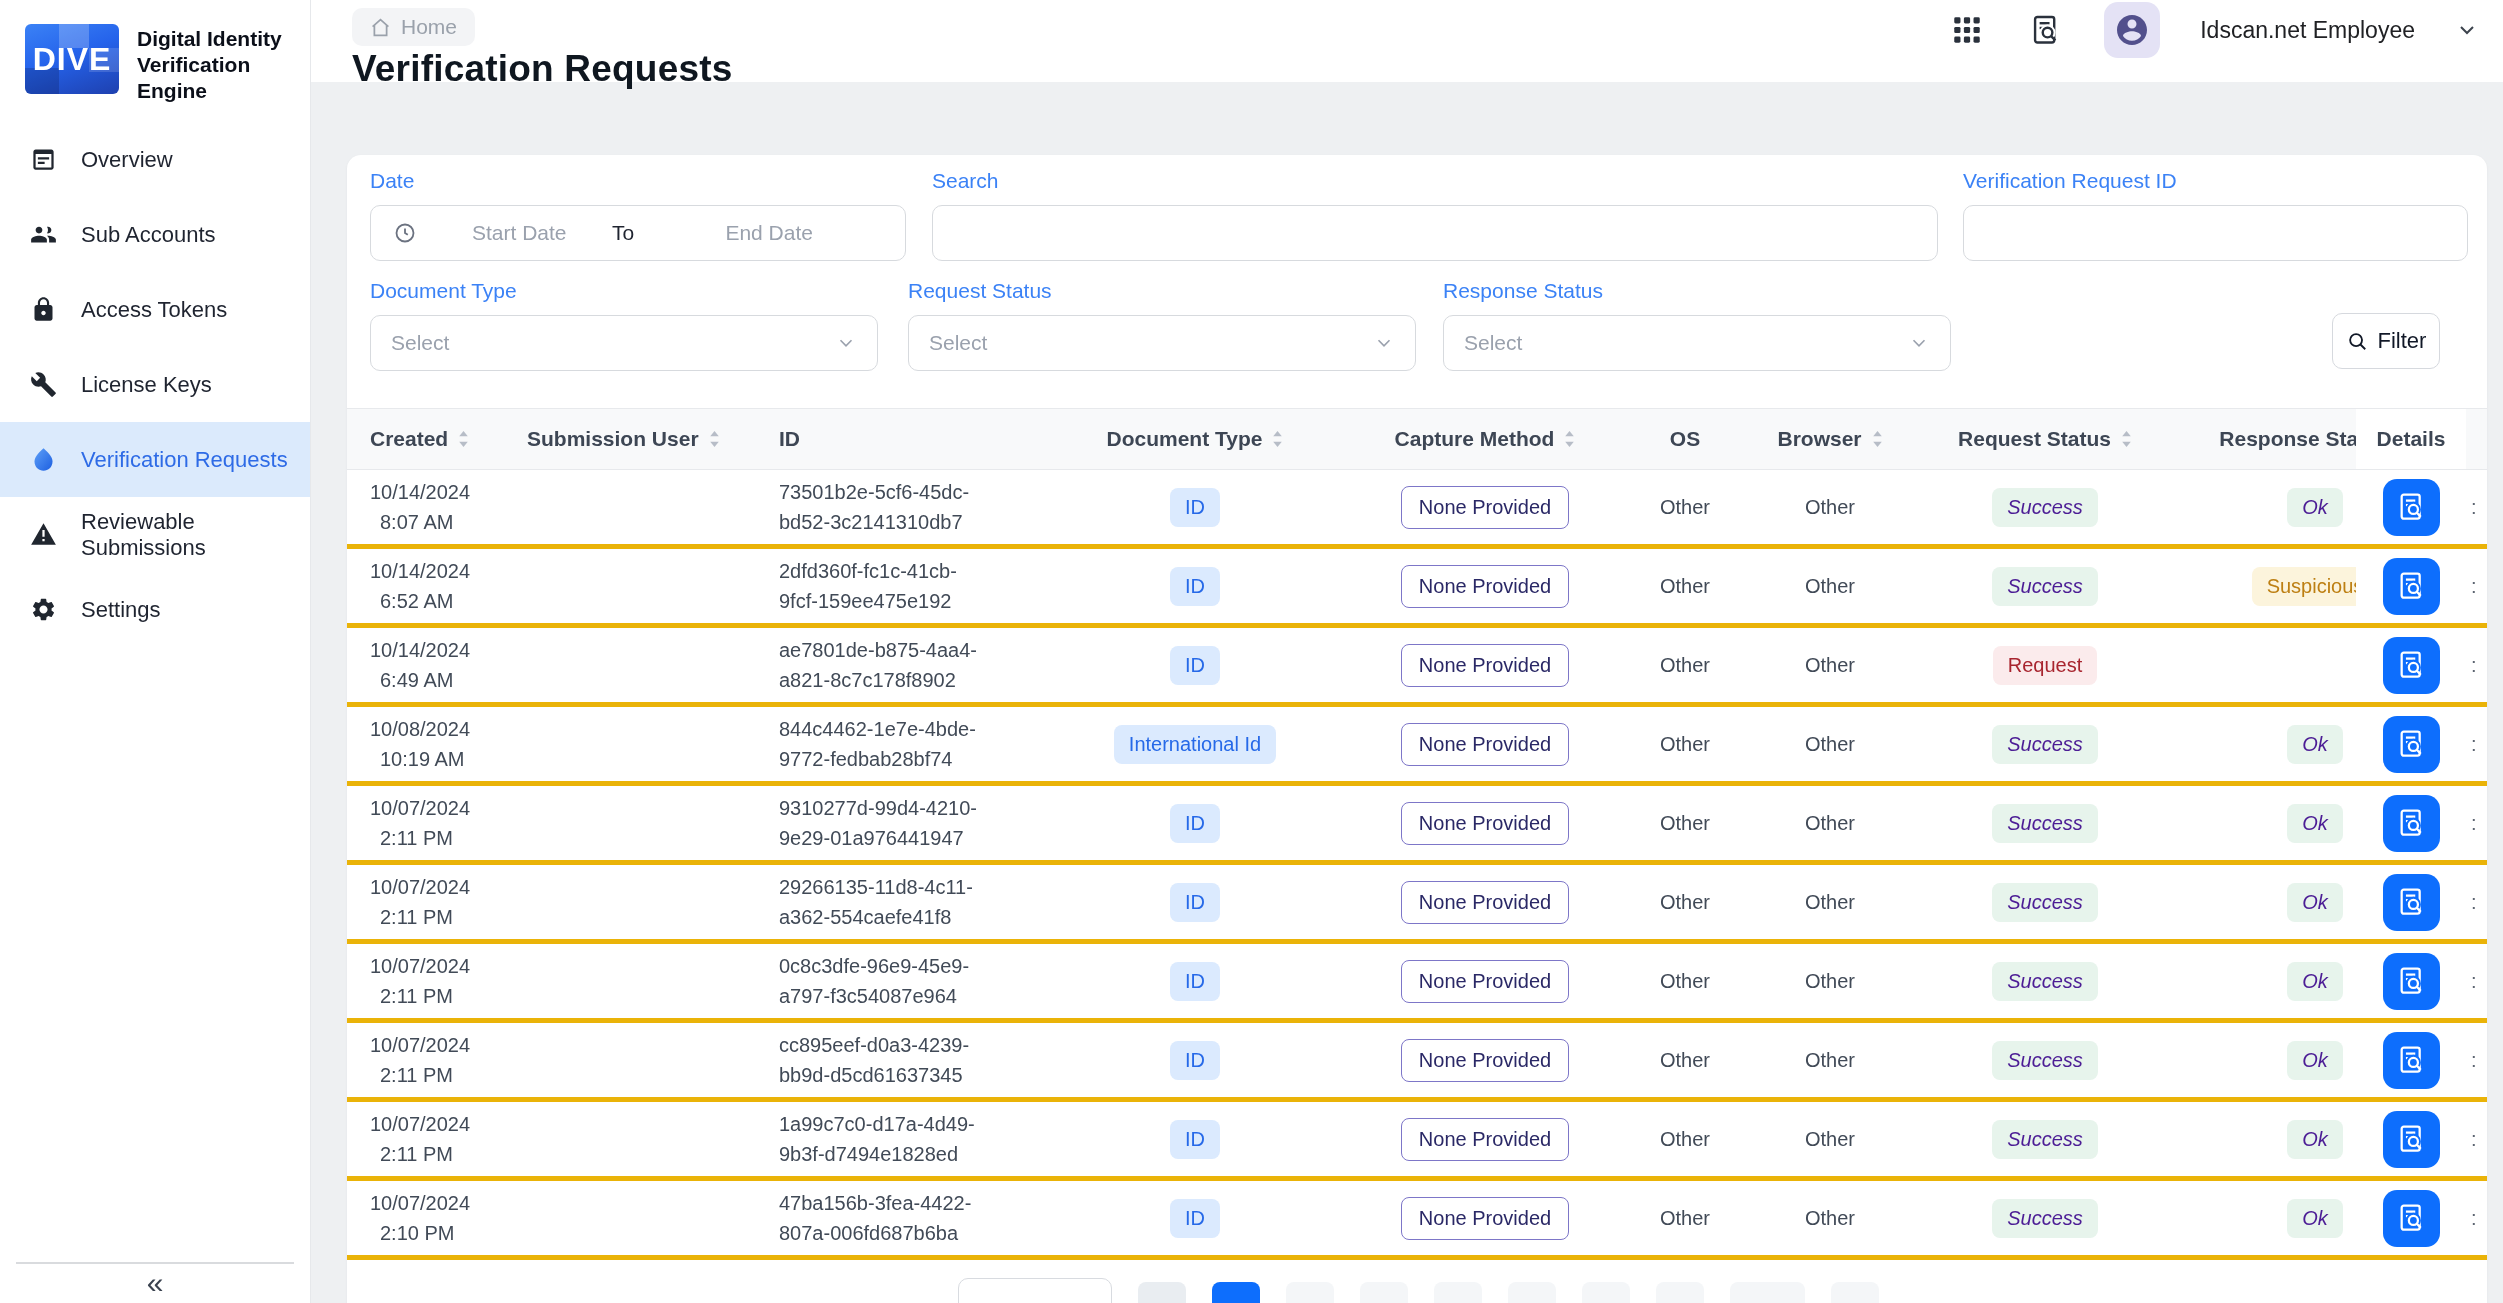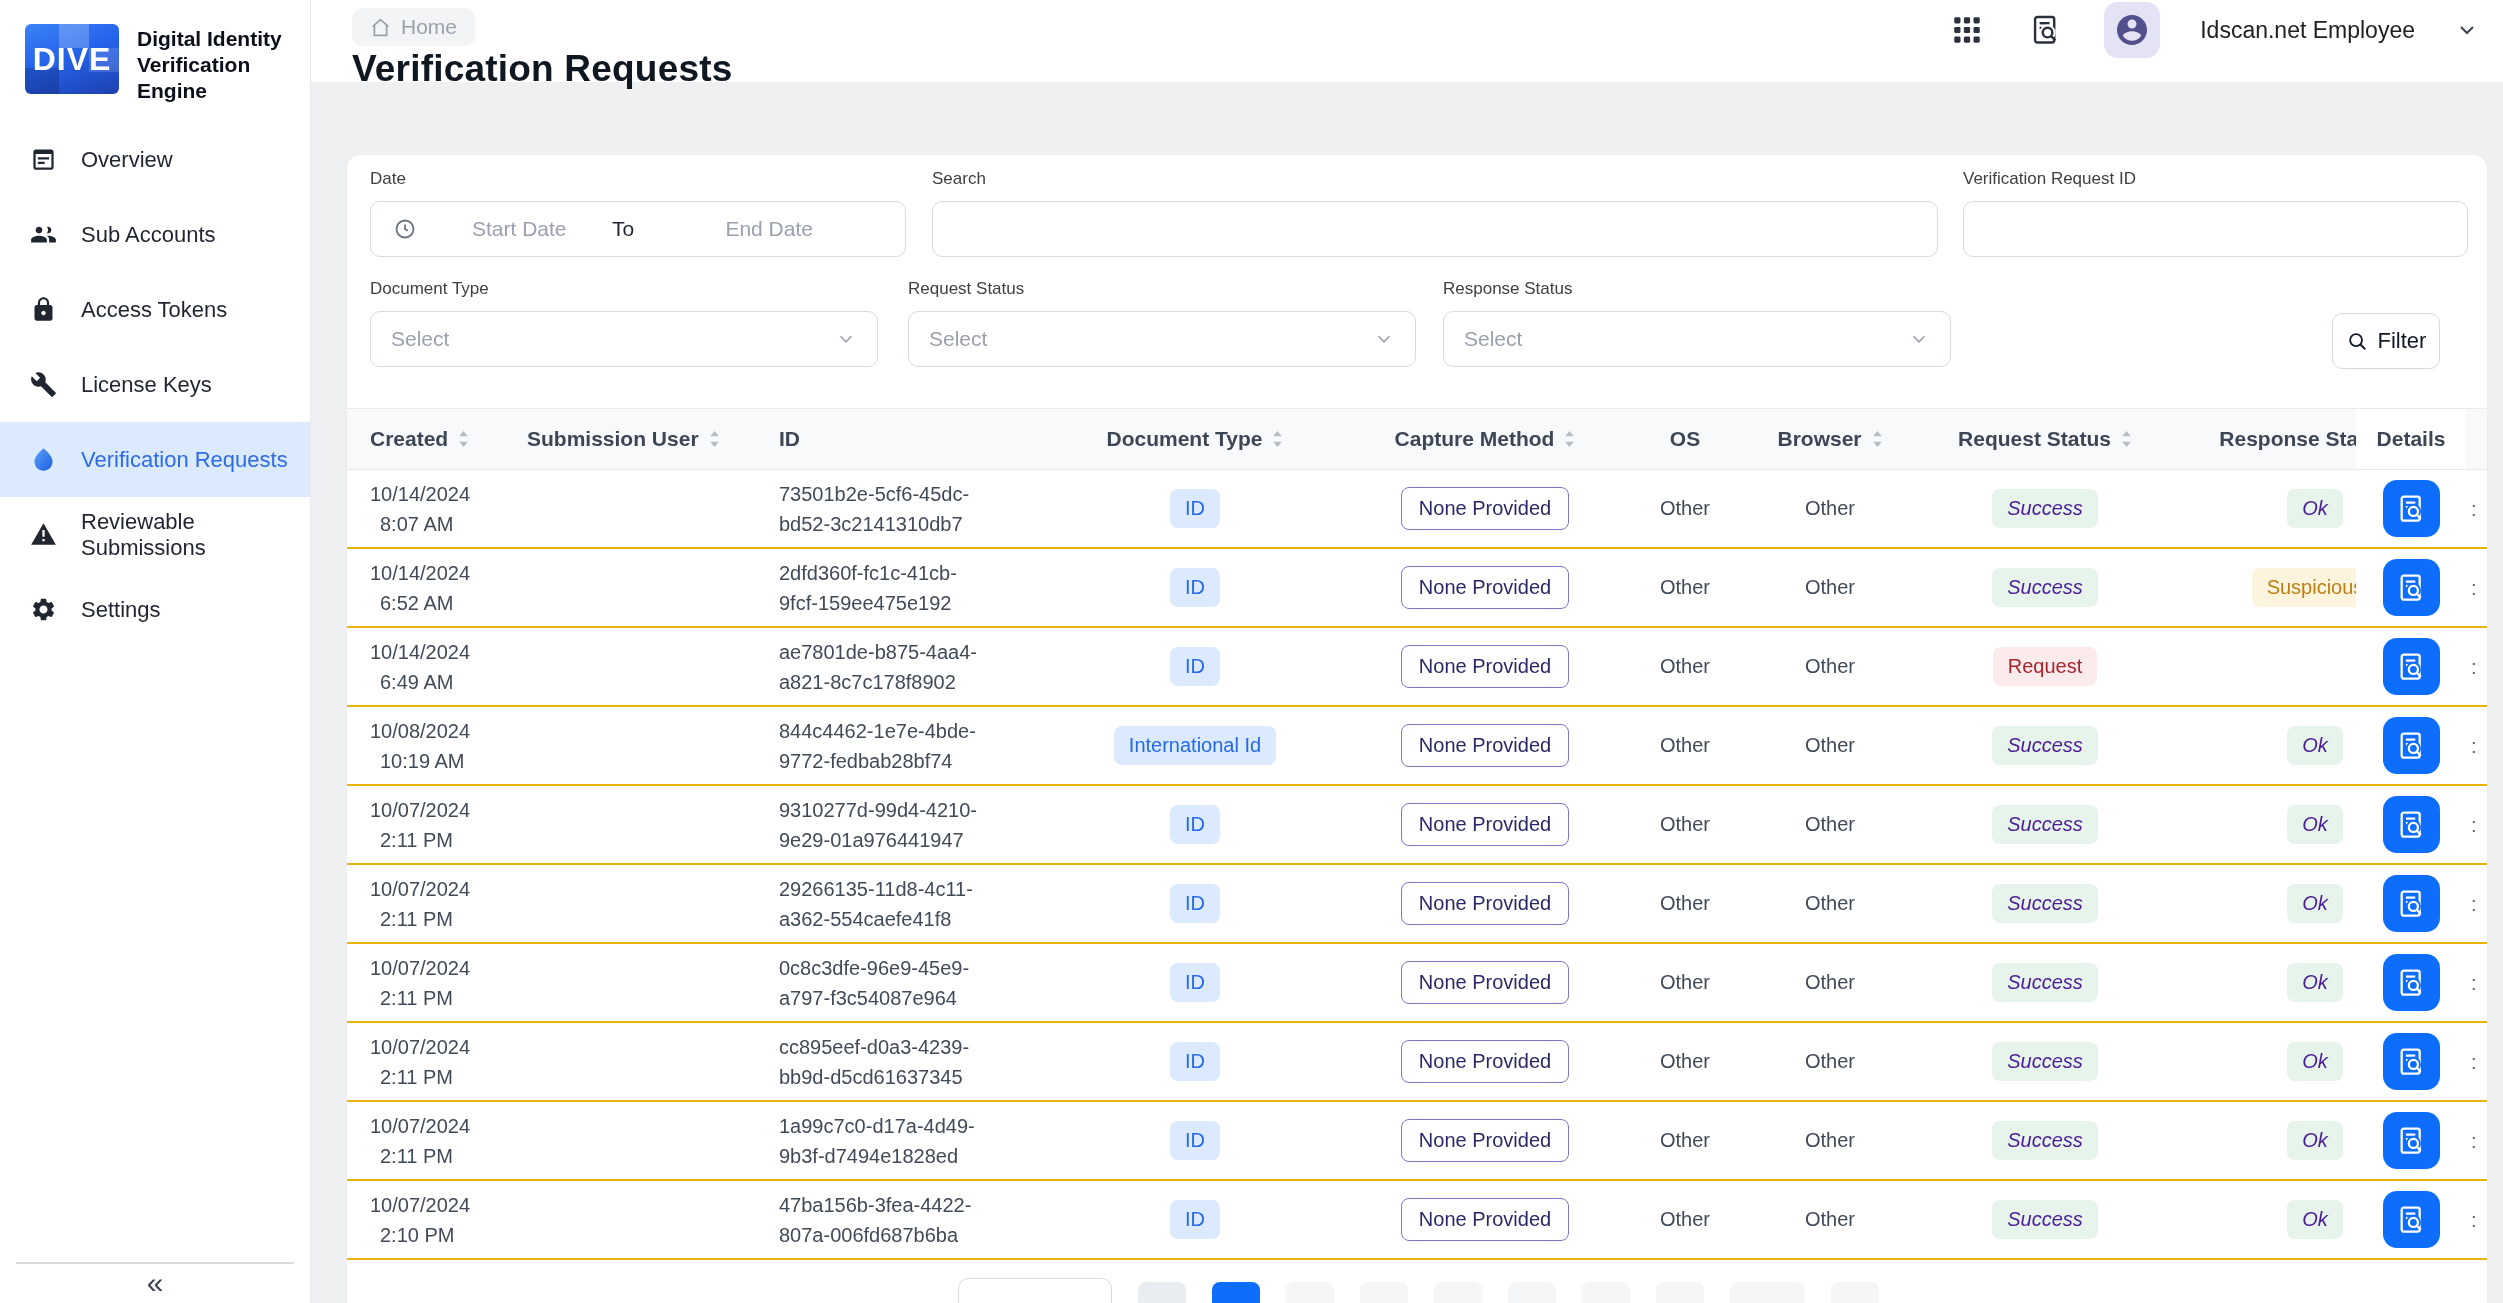--- a/index.html
+++ b/index.html
@@ -33,39 +33,39 @@
   .hicon svg { width:34px; height:34px; }
   .avatar-chip { width:56px; height:56px; border-radius:14px; background:#e4e2f5; display:flex; align-items:center; justify-content:center; cursor:pointer; }
   .avatar-chip svg { width:36px; height:36px; color:#52508c; }
   .user-name { font-size:23px; color:#202124; cursor:pointer; }
   .chev { width:24px; height:24px; color:#3c434d; }
 
   
   .card { position:absolute; left:36px; right:16px; top:155px; height:1240px; background:#fff; border-radius:14px; box-shadow:0 1px 3px rgba(20,30,50,.05); }
   .filters { position:relative; height:253px; }
   .fgroup { position:absolute; }
-  .flabel { font-size:17px; color:#404040; margin-bottom:12px; display:block; }
+  .flabel { font-size:21px; color:#3b82f6; margin-bottom:12px; display:block; }
   .finput, .fselect, .fdate { height:56px; border:1px solid #d7dade; border-radius:10px; background:#fff; width:100%; font-size:21px; color:#1f2430; }
   .finput { padding:0 18px; outline:none; }
   .finput::placeholder { color:#9aa1ad; }
   .fdate { display:flex; align-items:center; padding:0 22px; gap:0; cursor:pointer; }
   .fdate .clk { width:24px; height:24px; color:#6b7280; margin-right:55px; flex:0 0 auto; }
   .fdate .ph { color:#9aa1ad; }
   .fdate .to { color:#1f2430; margin:0 auto; }
   .fdate .ph2 { color:#9aa1ad; margin-left:auto; margin-right:70px; }
   .fselect { display:flex; align-items:center; justify-content:space-between; padding:0 20px; cursor:pointer; }
   .fselect .ph { color:#9aa1ad; }
   .fselect svg { width:22px; height:22px; color:#9aa1ad; }
   .filter-btn { position:absolute; left:1985px; top:158px; width:108px; height:56px; border:1px solid #d6d9de; border-radius:10px; background:#fff; display:flex; align-items:center; justify-content:center; gap:10px; font-size:22px; color:#111827; cursor:pointer; font-family:inherit; }
   .filter-btn svg { width:22px; height:22px; color:#111827; }
 
   
   .table { position:absolute; left:0; right:0; top:253px; }
   .thead { display:flex; align-items:center; height:62px; background:#f8f9fa; border-top:1px solid #e7e9ec; border-bottom:1px solid #e7e9ec; font-size:21px; font-weight:700; color:#3d4654; position:relative; }
-  .trow { display:flex; align-items:center; height:79px; border-bottom:2px solid #eab308; position:relative; font-size:20px; color:#414a57; }
+  .trow { display:flex; align-items:center; height:79px; border-bottom:5px solid #eab308; position:relative; font-size:20px; color:#414a57; }
   .cell { display:flex; align-items:center; white-space:nowrap; }
   .al { justify-content:flex-start; }
   .ac { justify-content:center; }
   .w-c1 { width:158px; padding-left:23px; }
   .w-c2 { width:252px; padding-left:22px; }
   .w-c3 { width:288px; padding-left:22px; }
   .w-c4 { width:300px; }
   .w-c5 { width:280px; }
   .w-c6 { width:120px; }
   .w-c7 { width:170px; }

